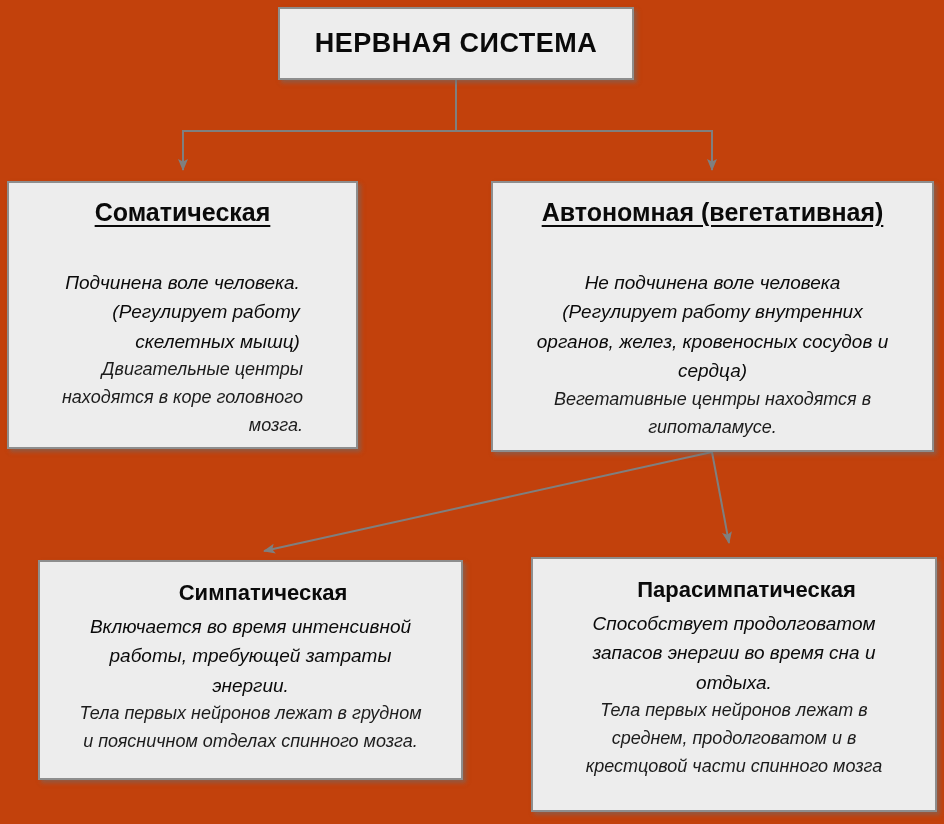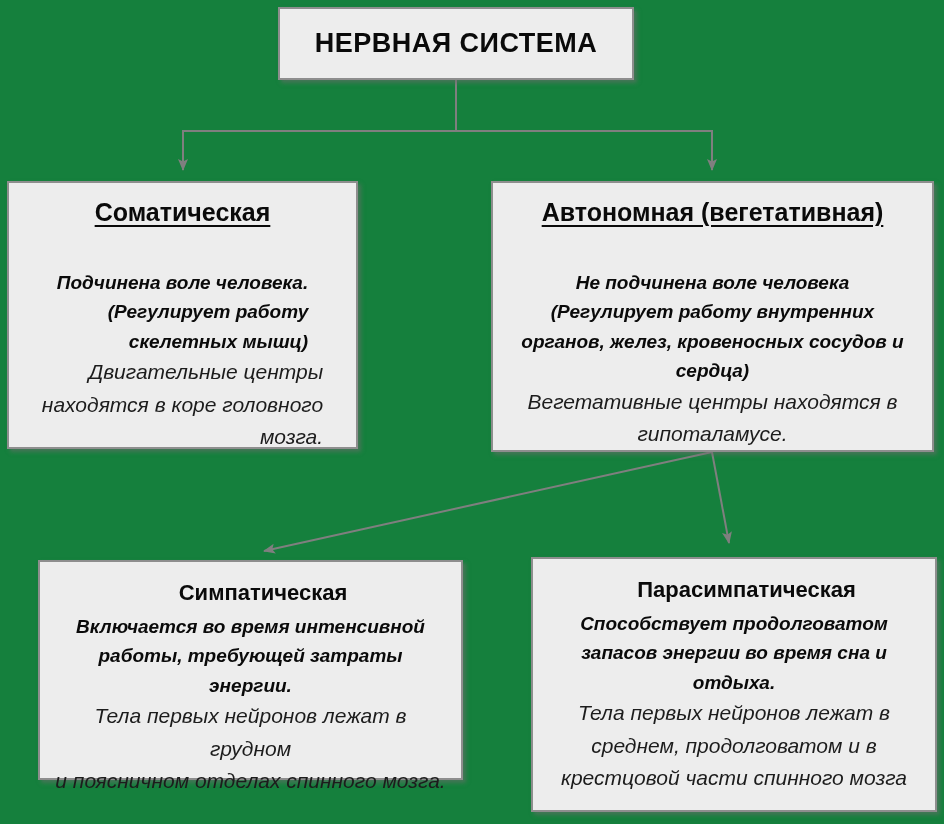--- a/index.html
+++ b/index.html
@@ -5,21 +5,21 @@
   html, body {
     margin: 0;
     padding: 0;
     background: #ffffff;
     font-family: "Liberation Sans", "DejaVu Sans", sans-serif;
   }
   .canvas {
     position: relative;
     width: 944px;
     height: 824px;
-    background: #15803d;
+    background: #c2410c;
     overflow: hidden;
   }
   .connectors {
     position: absolute;
     left: 0; top: 0;
     width: 944px; height: 824px;
     pointer-events: none;
   }
   .node {
     position: absolute;
@@ -56,27 +56,27 @@
     line-height: 1.4;
   }
   .leaf-title {
     font-size: 22px;
     font-weight: bold;
     line-height: 1.35;
     margin-left: 25px;
   }
   .emphasis {
     font-size: 19px;
-    font-weight: bold;
+    font-weight: normal;
     font-style: italic;
     line-height: 1.55;
     white-space: pre-line;
   }
   .note {
-    font-size: 21px;
+    font-size: 18px;
     font-style: italic;
     line-height: 1.55;
     white-space: pre-line;
     color: #1c1c1c;
   }
   .node-somatic .emphasis,
   .node-autonomic .emphasis { margin-top: 38px; }
   .node-sympathetic .emphasis,
   .node-parasympathetic .emphasis { margin-top: 4px; }
 </style>

